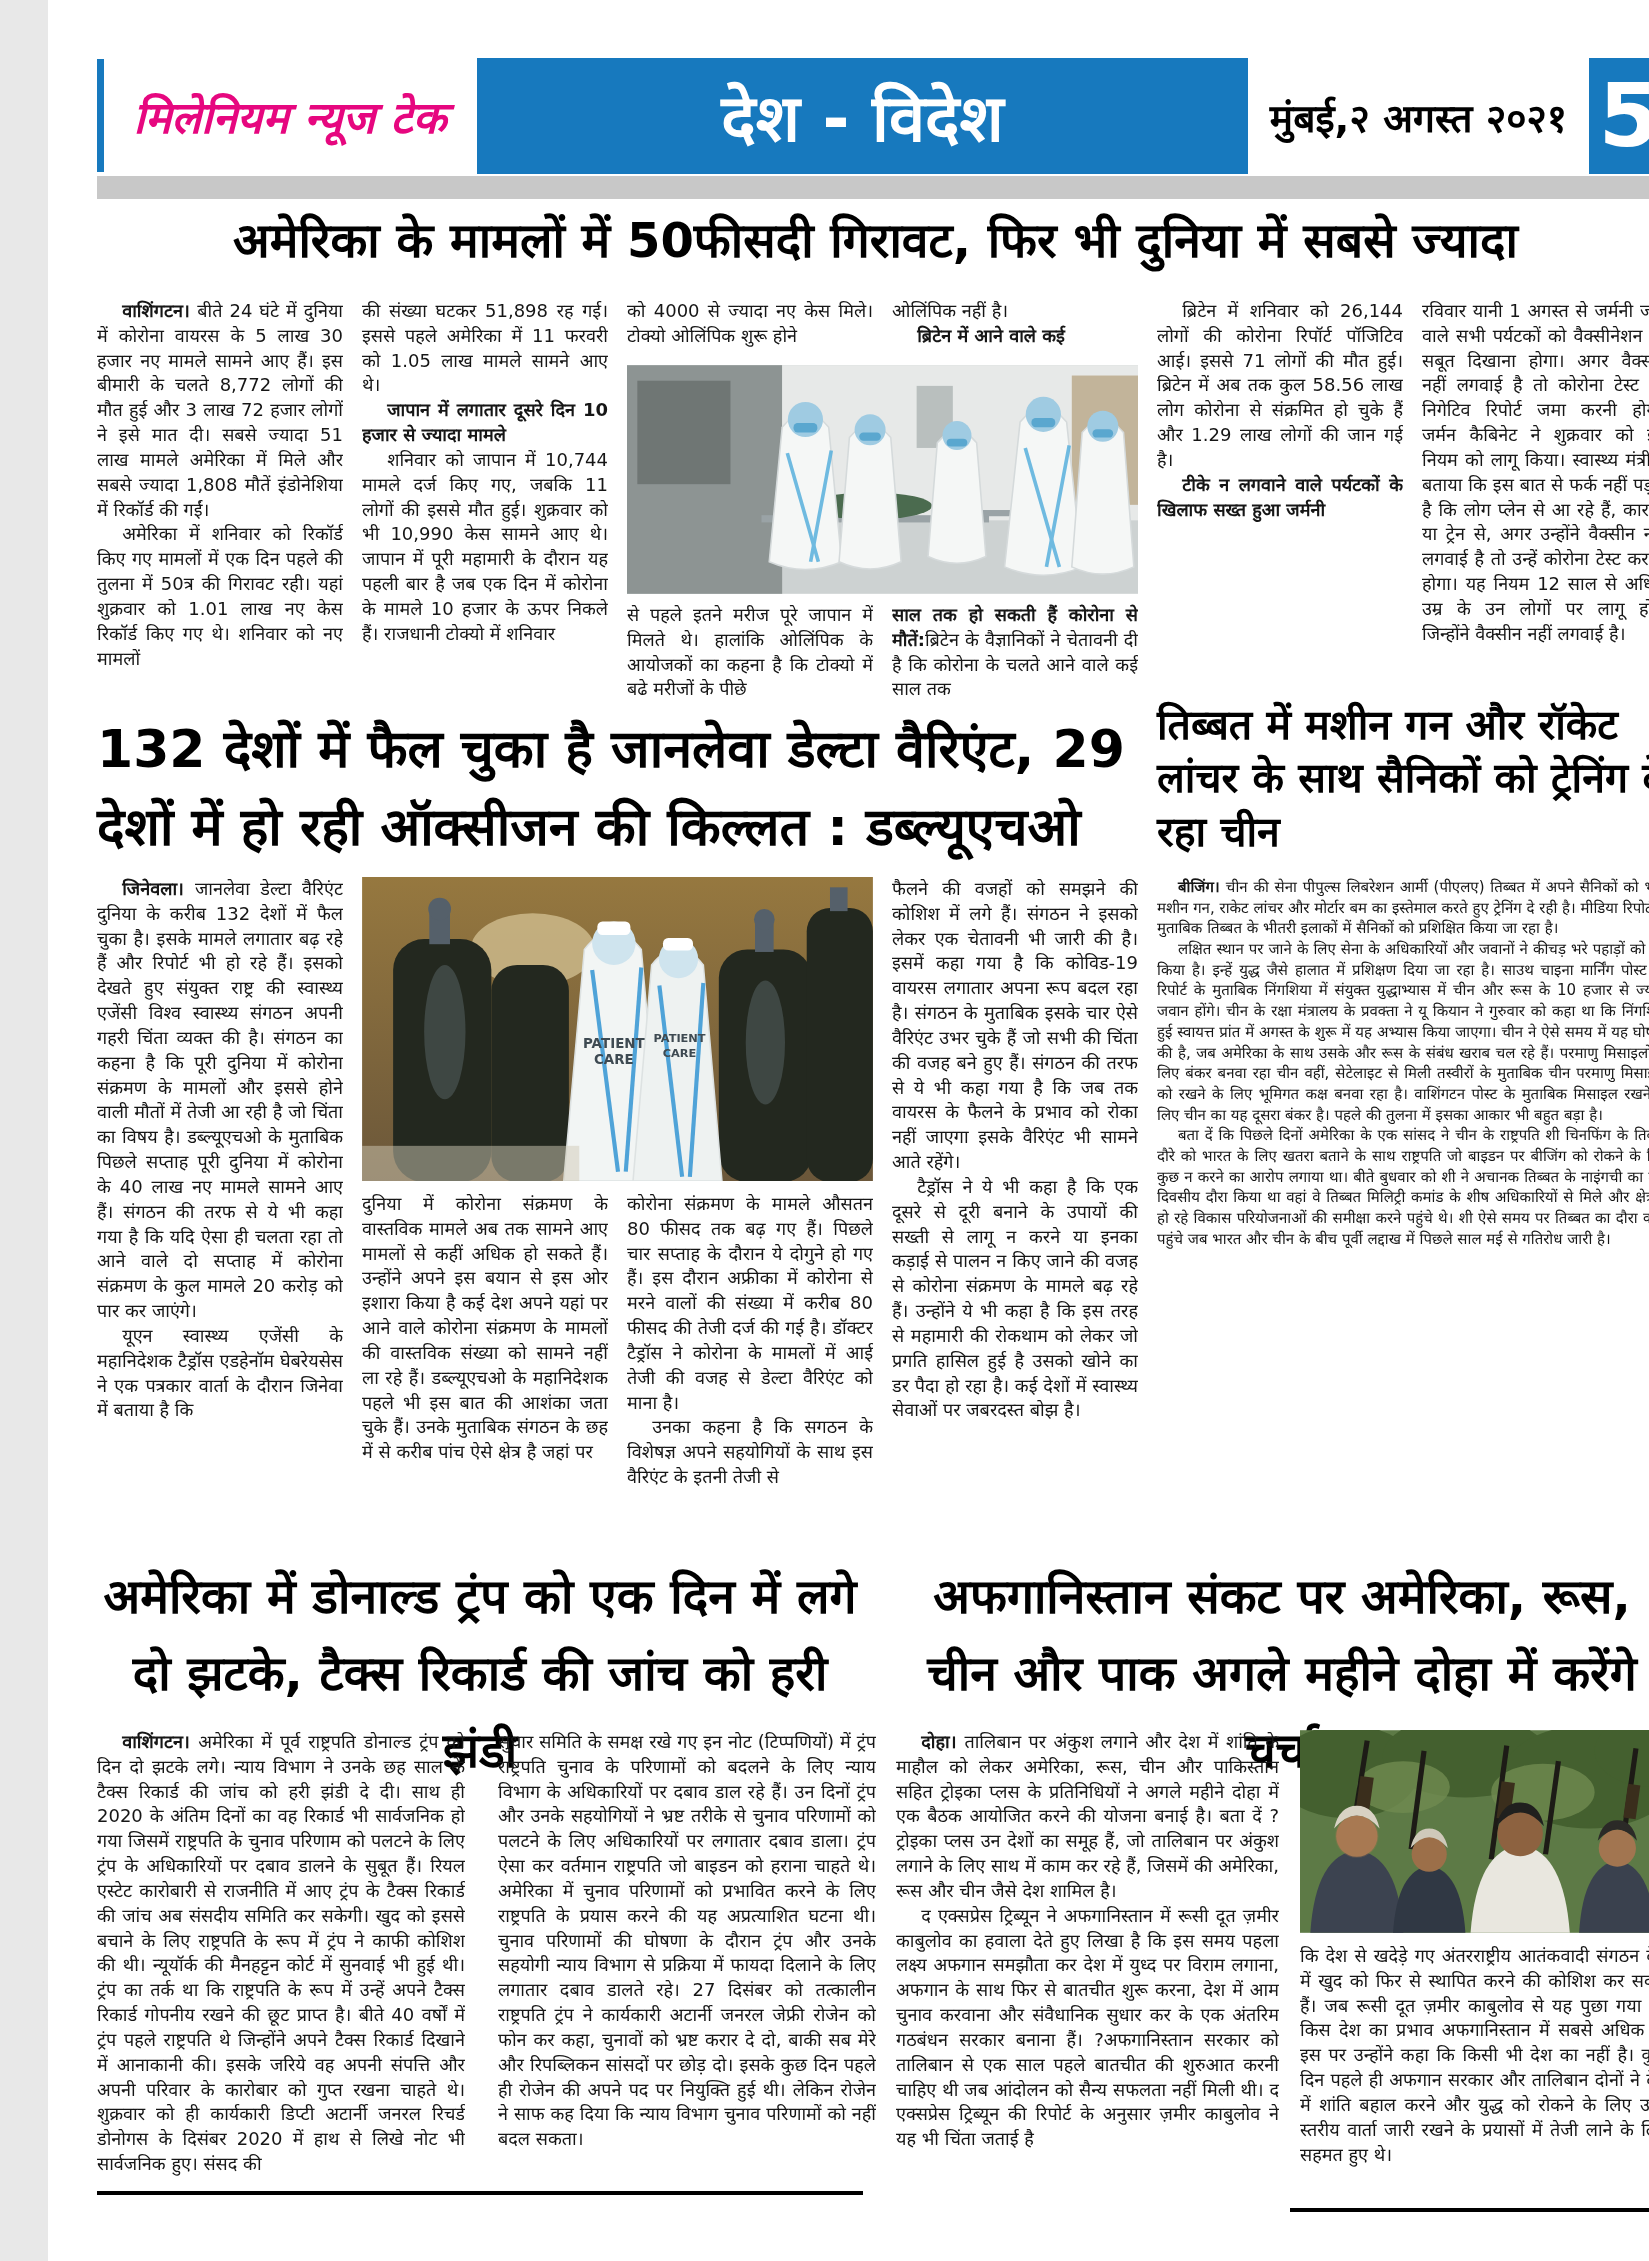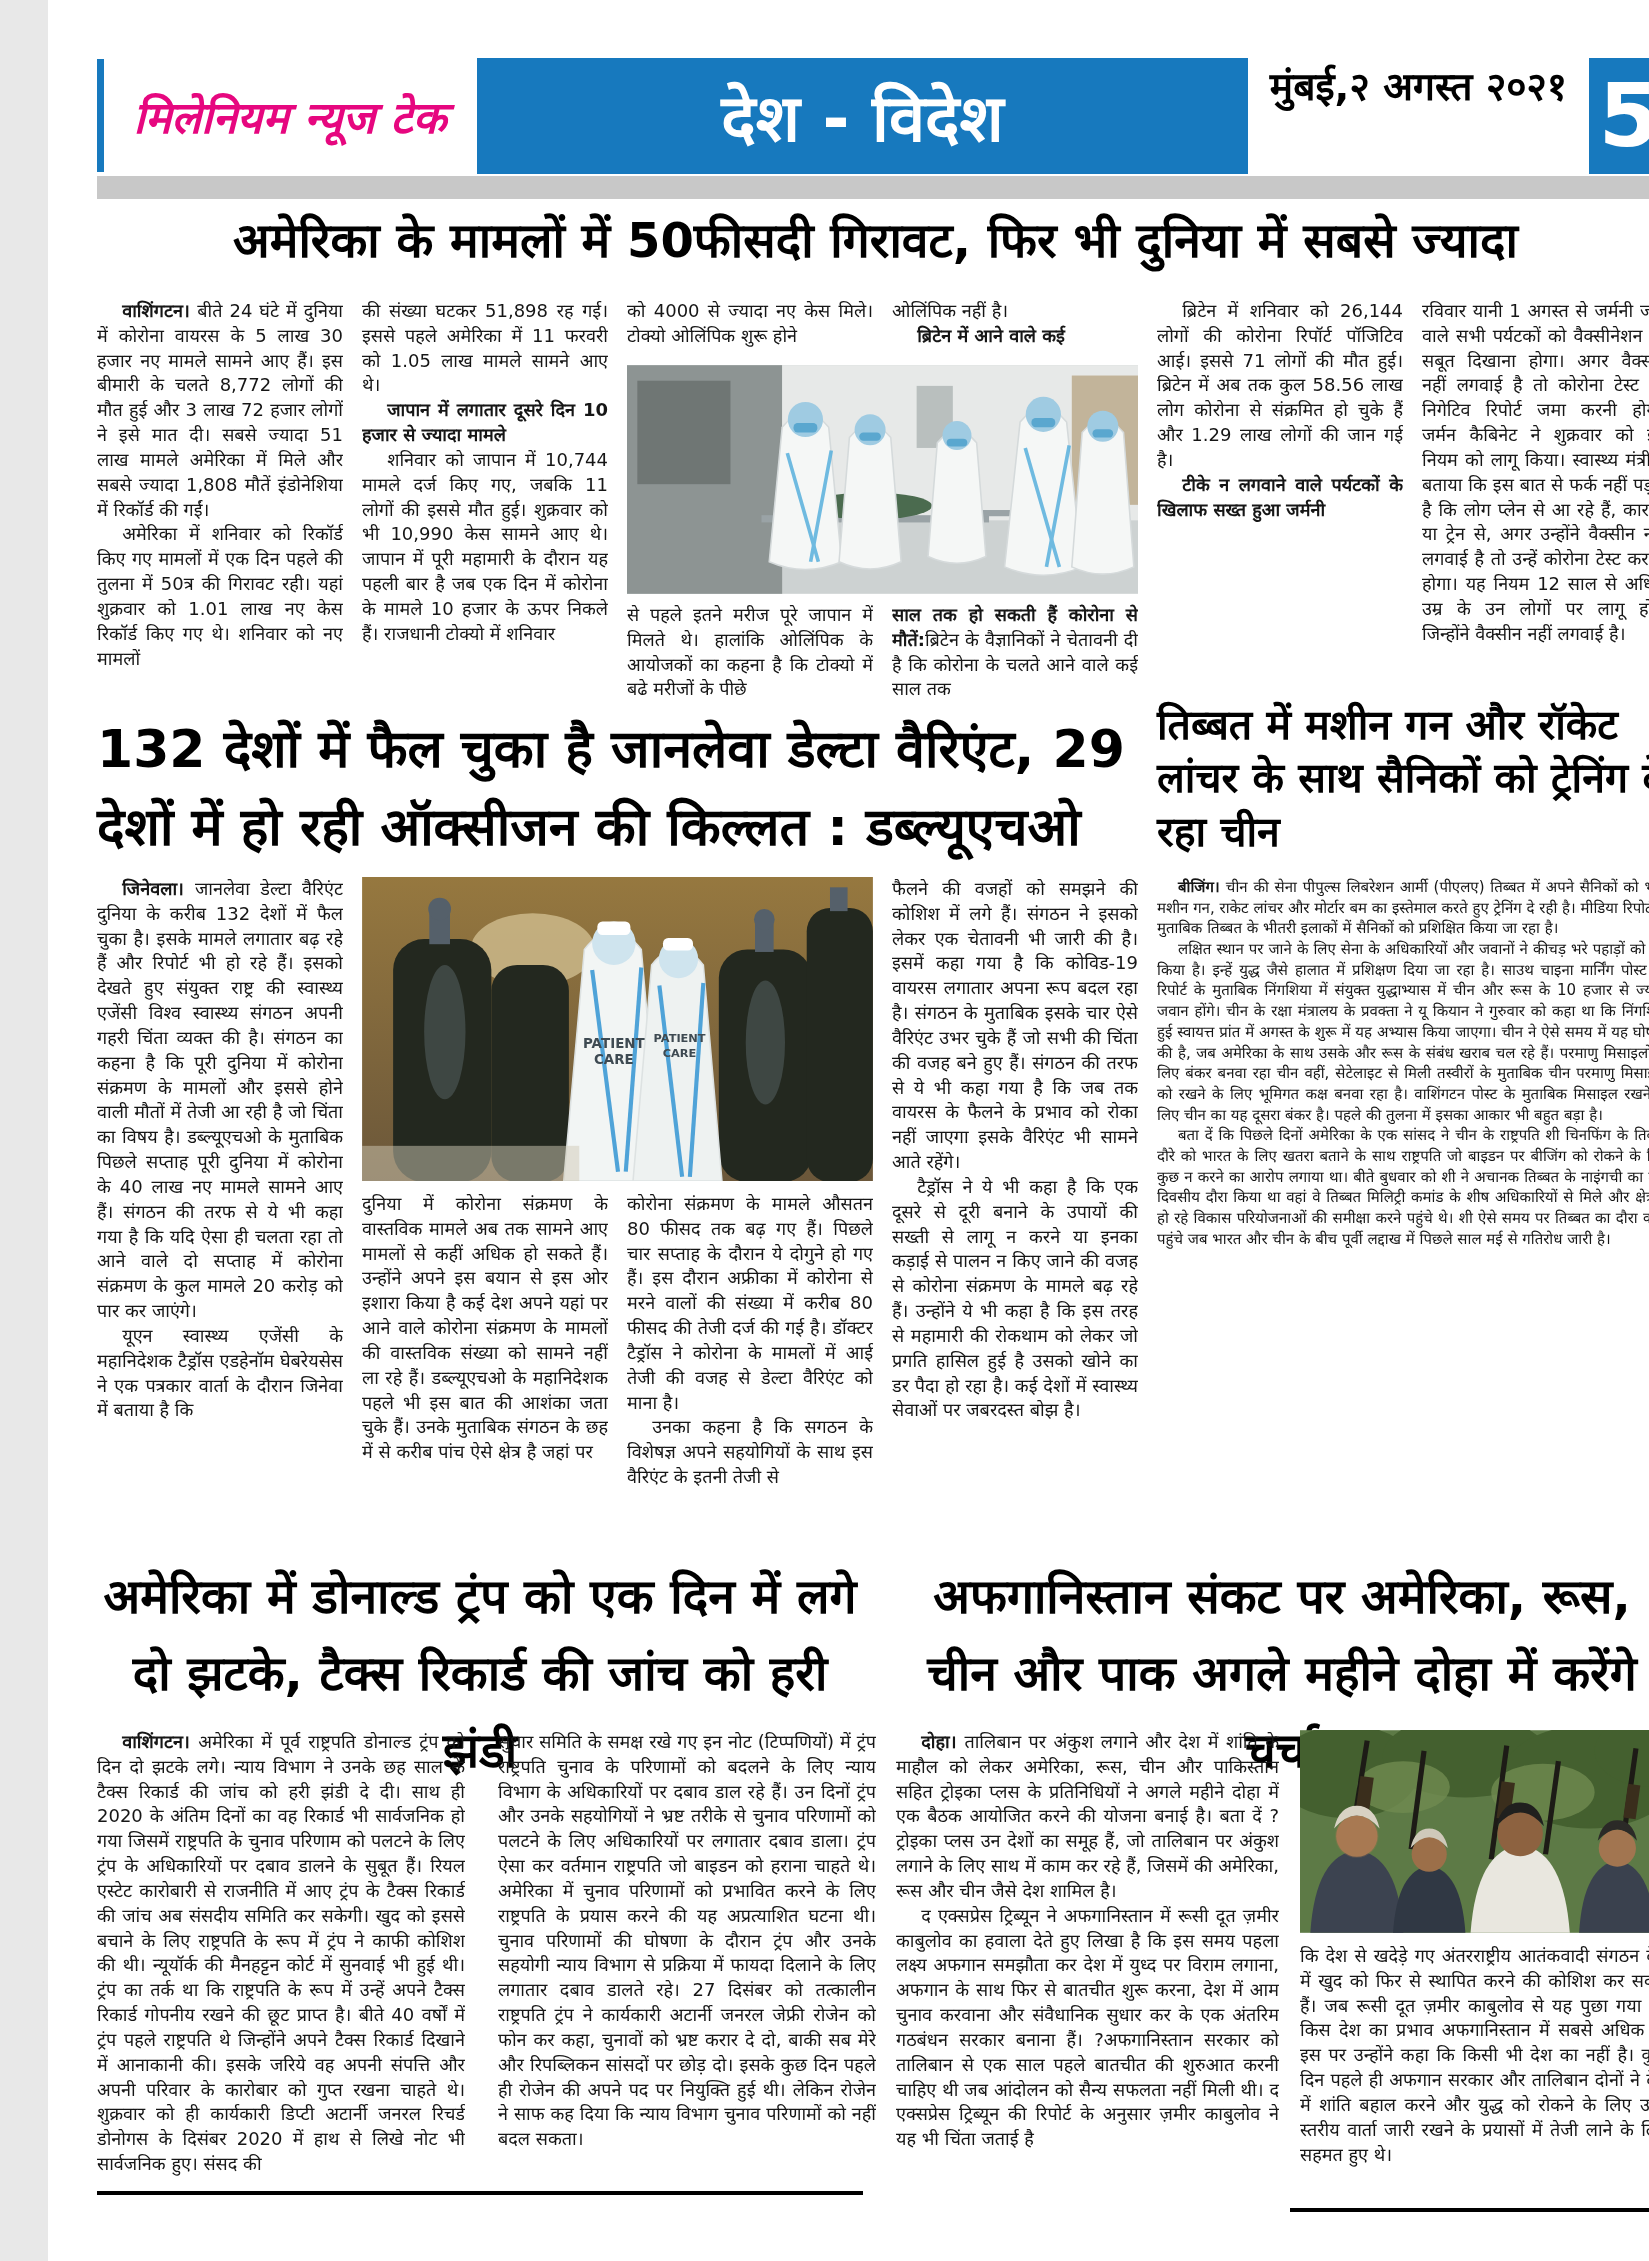--- a/index.html
+++ b/index.html
@@ -5,21 +5,21 @@
   html,body{margin:0;padding:0;background:#e8e8e8;}
   .page{position:relative;width:1650px;height:2261px;background:#ffffff;
         font-family:"DejaVu Sans","Liberation Sans",sans-serif;color:#141414;overflow:hidden;margin-left:48px;}
   .abs{position:absolute;}
   
   .mast-stripe{background:#1779be;}
   .mast-box{display:flex;align-items:center;justify-content:center;background:#ffffff;}
   .mast-text{color:#e6077f;font-weight:bold;font-style:italic;font-size:44px;white-space:nowrap;}
   .section-box{display:flex;align-items:center;justify-content:center;background:#1779be;}
   .section-text{color:#ffffff;font-weight:bold;font-size:65px;white-space:nowrap;}
-  .date-box{display:flex;justify-content:center;background:#ffffff;}
+  .date-box{display:flex;align-items:center;justify-content:center;background:#ffffff;}
   .date-text{color:#000;font-weight:bold;font-size:39px;white-space:nowrap;}
   .page-box{display:flex;align-items:center;justify-content:center;background:#1779be;}
   .page-bars{width:0;height:72px;border-left:3.1px solid #fff;border-right:3.1px solid #fff;margin-right:9.3px;}
   .page-num{color:#fff;font-weight:bold;font-size:88px;line-height:1;}
   .gray-strip{background:#c8c8c8;}
   
   .hl{font-weight:bold;color:#000;}
   .hl-us{font-size:48px;line-height:1.15;text-align:center;}
   .hl-who{font-size:52px;line-height:1.5;text-align:left;}
   .hl-tibet{font-size:41px;line-height:1.3;text-align:left;}

